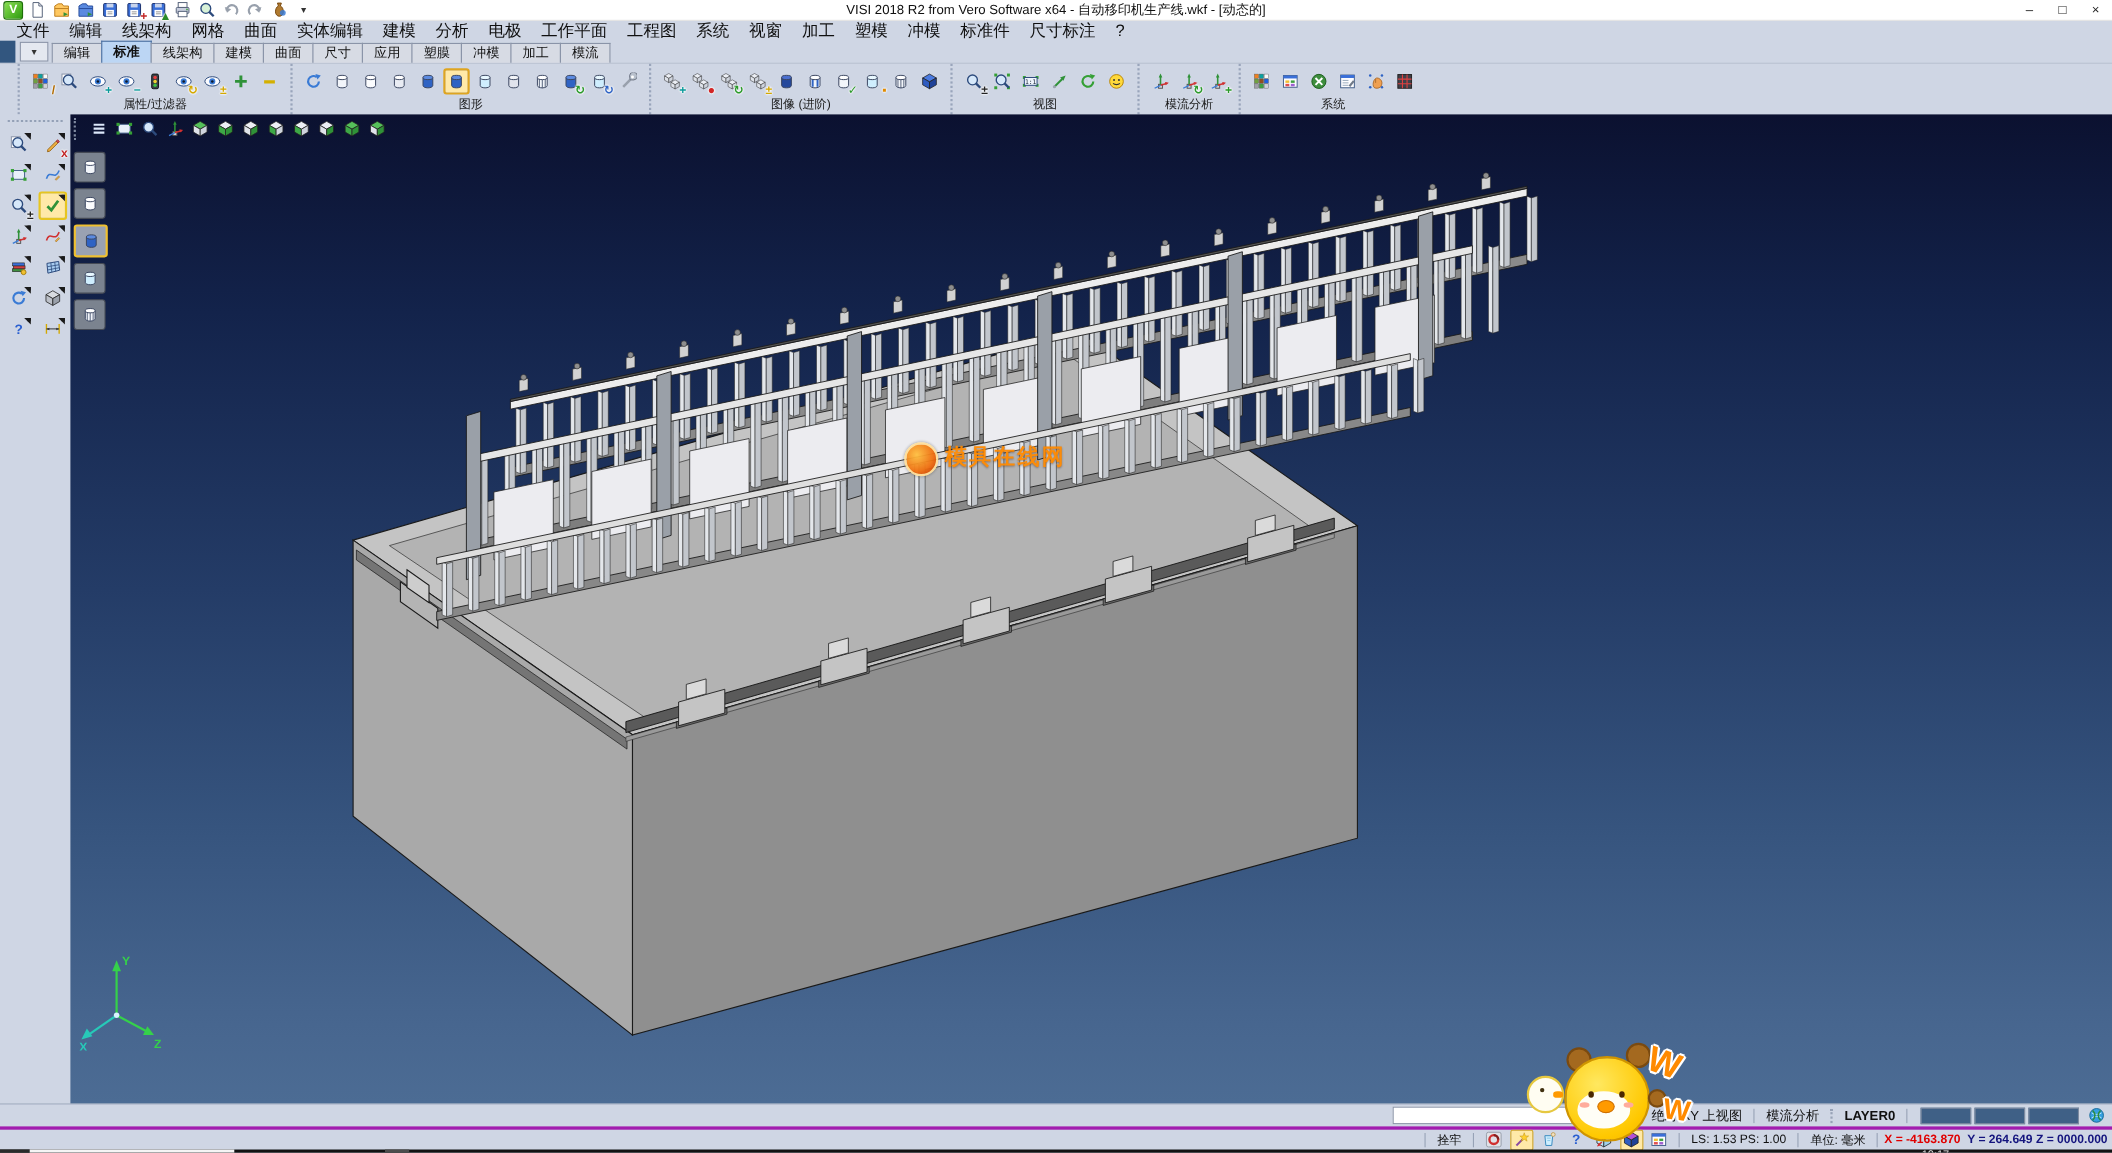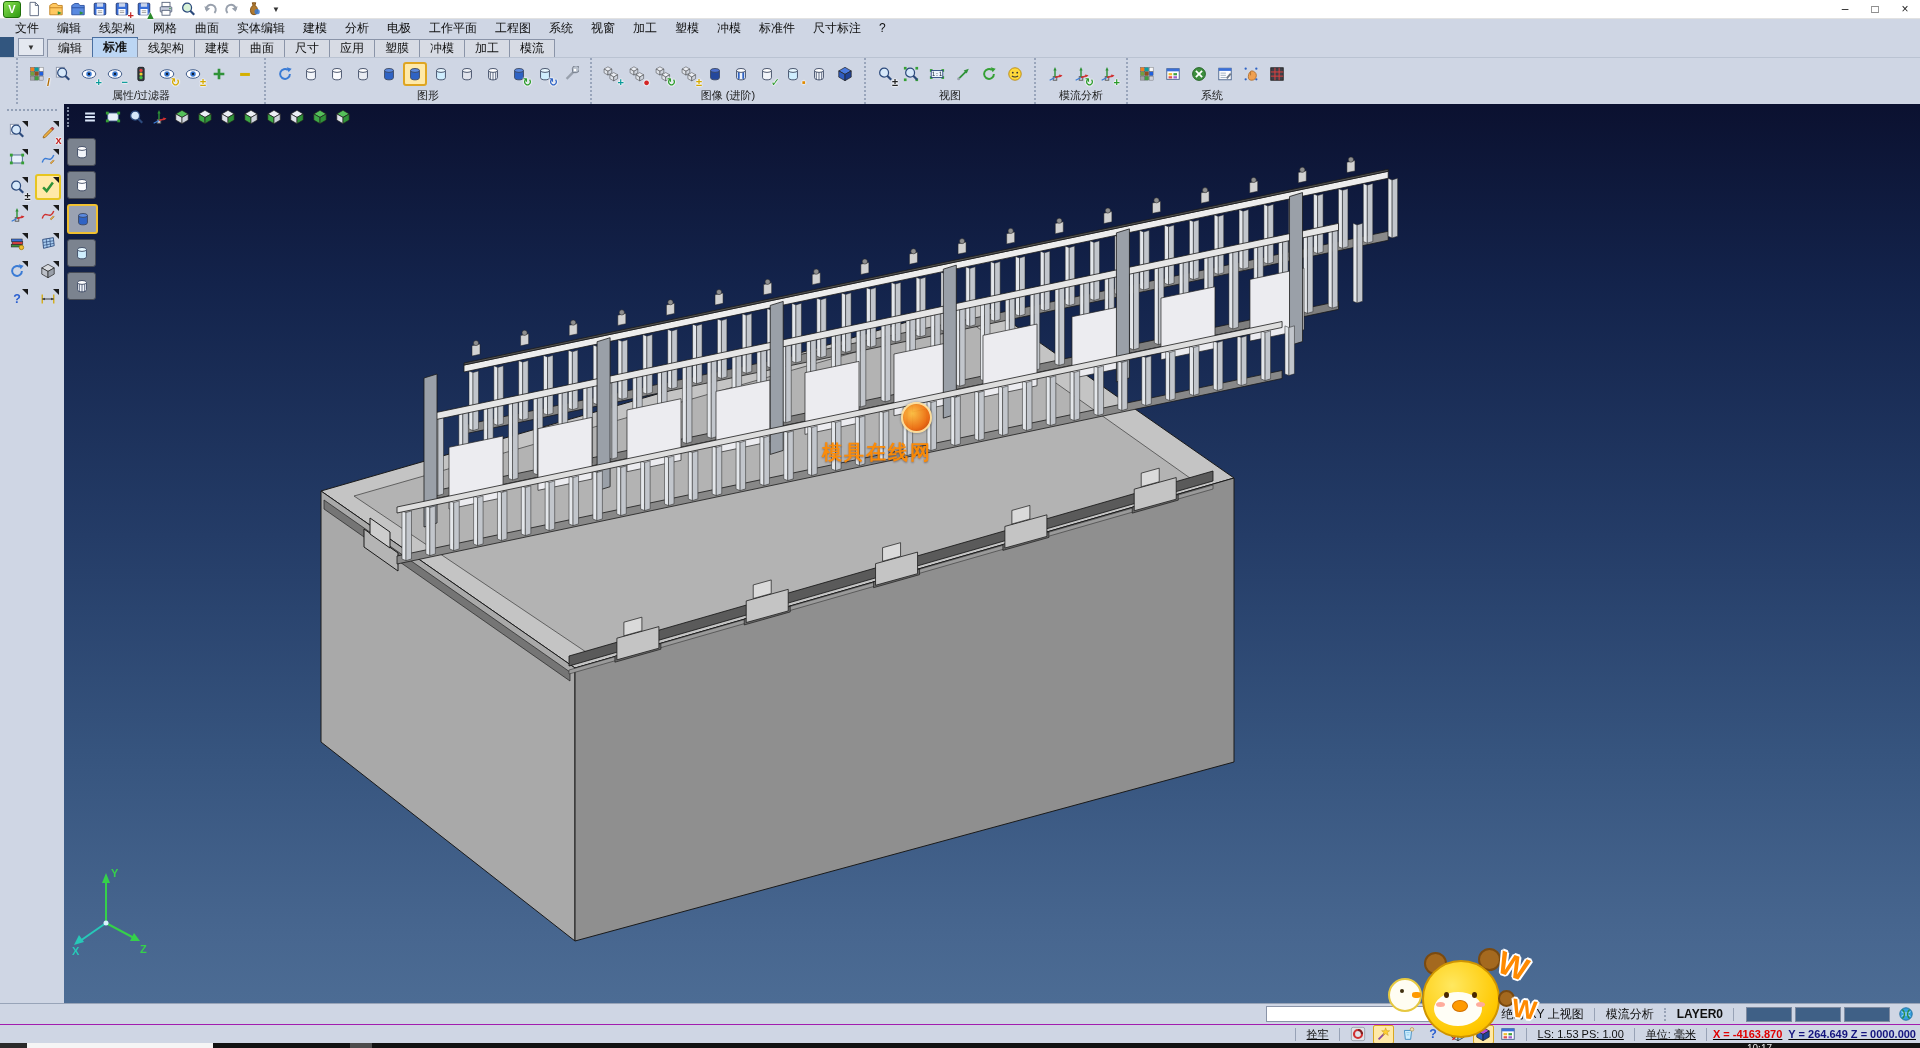--- a/index.html
+++ b/index.html
@@ -9,21 +9,21 @@
   .titlebar{position:relative;height:18px;background:#ffffff;display:flex;align-items:center;border-bottom:1px solid #e2e2e2;}
   .qa{display:flex;gap:4px;padding-left:3px;align-items:center;z-index:2;}
   .qa .ticon{width:18px;height:16px;}
   .title{position:absolute;left:0;right:0;text-align:center;font-size:12px;color:#101010;z-index:1;}
   .wctl{margin-left:auto;display:flex;z-index:2;}
   .wbtn{width:30px;height:17px;display:flex;align-items:center;justify-content:center;font-size:12px;color:#222;}
   .vlogo{width:16px;height:15px;background:linear-gradient(135deg,#8ae050,#2e9a10);color:#fff;
          font-weight:bold;font-size:11px;line-height:15px;text-align:center;border-radius:3px;border:1px solid #1d6e08;}
   
   .menubar{height:18px;background:#cfd6e4;display:flex;align-items:center;padding-left:6px;}
-  .mitem{padding:1px 9px;font-size:12px;color:#101010;}
+  .mitem{padding:1px 9px;font-size:15px;color:#101010;}
   
   .tabrow{height:20px;background:#cfd6e4;display:flex;align-items:flex-end;}
   .tabcorner{width:14px;height:20px;background:#32567f;}
   .tabdrop{width:24px;height:16px;margin:0 3px 1px 4px;background:#e4e8f0;border:1px solid #8a94a8;
            font-size:8px;color:#333;display:flex;align-items:center;justify-content:center;}
   .tab{height:15px;padding:1px 10px 1px 10px;font-size:12px;color:#111;background:#d7dbe4;
        border:1px solid #8a94a8;border-bottom:none;margin-right:-1px;display:flex;align-items:center;}
   .tab.active{background:#bcd6f4;border-color:#4a6fa0;font-weight:bold;height:17px;}
   
   .toolbar{height:46px;background:#cfd6e4;display:flex;align-items:stretch;padding-left:16px;border-top:1px solid #bac3d2;}
@@ -47,27 +47,27 @@
   .sico.hl{background:#ffe9a8;outline:2px solid #e7c520;}
   .viewport{flex:1;position:relative;overflow:hidden;
       background:linear-gradient(180deg,#0b1130 0%,#13234b 20%,#243c67 48%,#36547e 72%,#47668f 92%,#4c6c94 100%);}
   .viewport svg.model{position:absolute;left:0;top:0;}
   .vbar{position:absolute;top:3px;left:3px;display:flex;gap:3px;align-items:center;z-index:6;}
   .vh{width:6px;height:20px;border-left:2px dotted #7f8aa0;margin-right:2px;}
   .vcol{position:absolute;top:34px;left:3px;display:flex;flex-direction:column;gap:5px;z-index:6;}
   .vcol>.ticon{width:27px;height:26px;background:#7b838f;border:1px solid #454a55;border-radius:3px;}
   .vcol>.ticon.hl{outline:none;border:2px solid #f0c030;background:#9aa2b2;}
   .triad{position:absolute;left:6px;bottom:48px;z-index:5;}
-  .wmark{position:absolute;left:758px;top:298px;display:flex;align-items:flex-end;gap:6px;z-index:4;opacity:.95;flex-direction:column;}
+  .wmark{position:absolute;left:758px;top:298px;display:flex;align-items:flex-start;gap:6px;z-index:4;opacity:.95;}
   .wlogo{width:27px;height:27px;border-radius:50%;background:radial-gradient(circle at 35% 35%,#ffc040,#f07010 60%,#c03000);
          border:2px solid #ffdf9a;box-shadow:0 0 3px rgba(0,0,0,.4);}
   .wtext{font-size:20px;font-weight:bold;color:#ff8a00;text-shadow:0 1px 2px rgba(60,20,0,.45);letter-spacing:2px;}
   
   .status1{height:20px;background:#cfd6e4;border-top:1px solid #98a4b8;display:flex;align-items:center;font-size:12px;padding-right:4px;}
-  .status2{height:18px;background:#cfd6e4;border-top:1px solid #a21caf;display:flex;align-items:center;font-size:11px;padding-right:4px;text-decoration:underline;}
+  .status2{height:18px;background:#cfd6e4;border-top:3px solid #a21caf;display:flex;align-items:center;font-size:11px;padding-right:4px;}
   .s-spacer{flex:1;}
   .searchbox{width:200px;height:14px;background:#ffffff;border:1px solid #8a94a8;position:relative;margin-right:8px;}
   .abadge{position:absolute;right:-6px;top:-2px;width:15px;height:15px;border-radius:50%;background:#7c2a22;
           border:1px solid #fff;color:#fff;font-size:10px;font-weight:bold;display:flex;align-items:center;justify-content:center;}
   .s-label{margin:0 5px;color:#101010;white-space:nowrap;}
   .s-label.bold{font-weight:bold;}
   .vsep{width:1px;height:13px;border-left:1px solid #97a2b6;margin:0 5px;}
   .vsep.dot{border-left:2px dotted #97a2b6;}
   .swatches{display:flex;gap:3px;margin:0 6px;}
   .swatch{width:44px;height:13px;border:1px solid #7d8aa0;}
@@ -188,20 +188,21 @@
         <span class="ticon">
           <svg viewBox="0 0 18 18" width="16" height="16">
             <path d="M7 2h4l-1 3c2 1 3 3 3 6a4 4.5 0 0 1-8 0c0-3 1-5 3-6z" fill="#b07a30" stroke="#7a4a10"></path>
             <circle cx="12.5" cy="12" r="3" fill="#3a7bd5" opacity=".85"></circle>
           </svg>
         </span>
         <span class="ticon">
           <span style="font-size:8px;color:#333">▼</span>
         </span>
       </div>
+    <div class="title">VISI 2018 R2 from Vero Software x64 - 自动移印机生产线.wkf - [动态的]</div>
     <div class="wctl">
       <span class="wbtn">–</span>
       <span class="wbtn">□</span>
       <span class="wbtn">×</span>
     </div>
   </div>
 
   <div class="menubar" id="menubar">
       <span class="mitem">文件</span>
       <span class="mitem">编辑</span>

